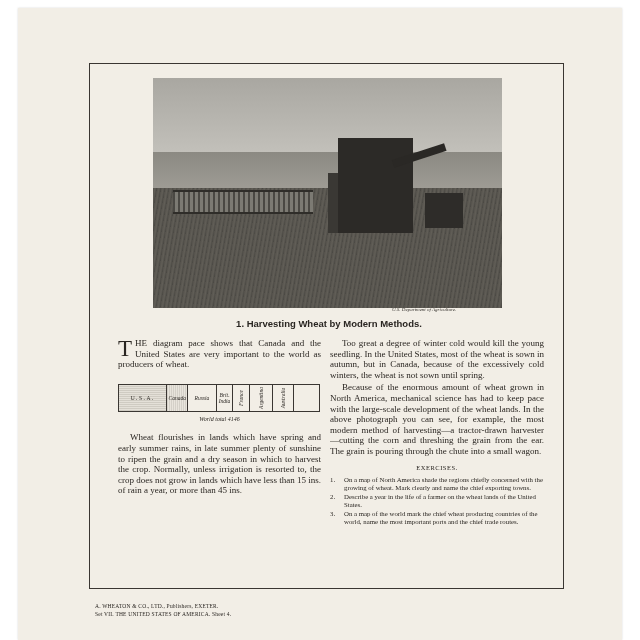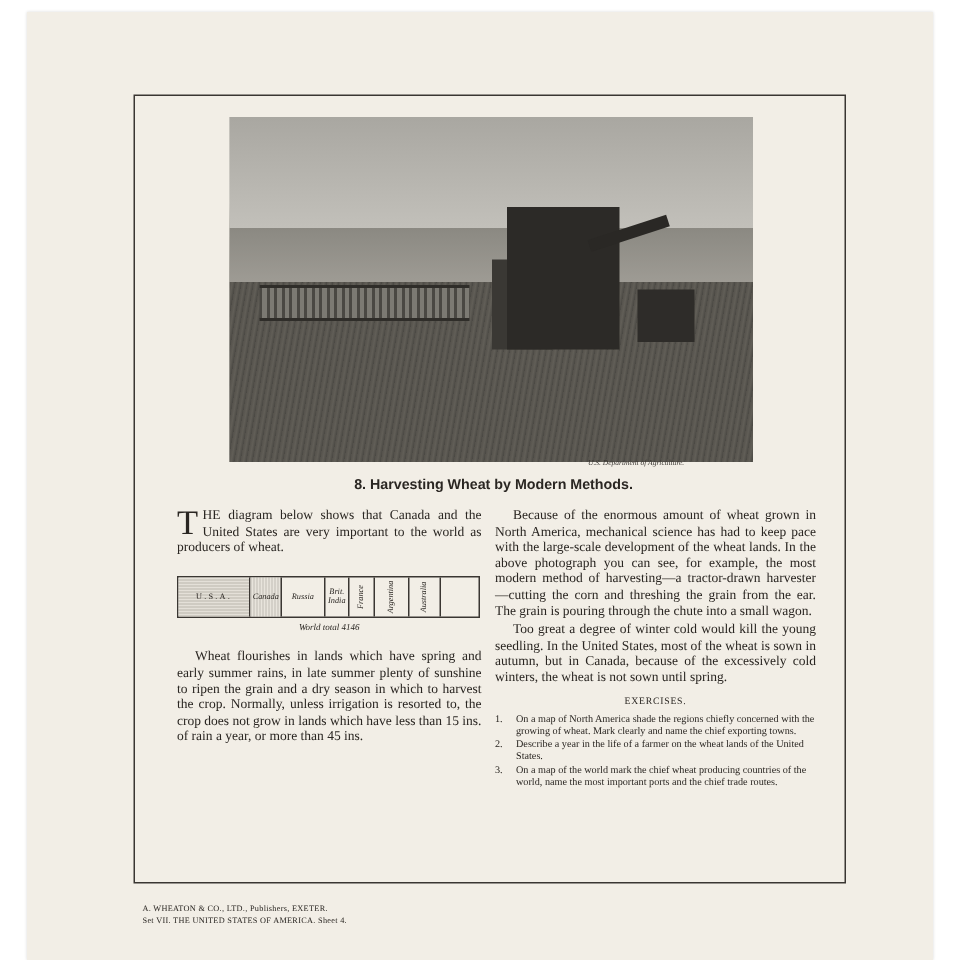--- a/index.html
+++ b/index.html
@@ -82,25 +82,25 @@
   <div class="horizon"></div>
   <div class="field"></div>
   <div class="header-bar"></div>
   <div class="machine2"></div>
   <div class="machine"></div>
   <div class="chute"></div>
   <div class="wagon"></div>
 </div>
 <div class="credit">U.S. Department of Agriculture.</div>
 
-<div class="title">8.  Harvesting Wheat by Modern Methods.</div>
+<div class="title">1.  Harvesting Wheat by Modern Methods.</div>
 
 <div class="col left">
   <p class="noindent">
-    <span class="dropcap">T</span><span>HE diagram below shows that Canada and the United States are very important to the world as producers of wheat.</span>
+    <span class="dropcap">T</span><span>HE diagram pace shows that Canada and the United States are very important to the world as producers of wheat.</span>
   </p>
   <div class="chart">
     <div class="cell usa" style="flex:58">U.S.A.</div>
     <div class="cell canada" style="flex:24">Canada</div>
     <div class="cell" style="flex:34">Russia</div>
     <div class="cell" style="flex:19">Brit. India</div>
     <div class="cell vert" style="flex:8">
         <span>France</span>
       </div>
     <div class="cell vert" style="flex:8">
@@ -109,22 +109,22 @@
     <div class="cell vert" style="flex:8">
         <span>Australia</span>
       </div>
     <div class="cell" style="flex:30"></div>
   </div>
   <div class="world">World total 4146</div>
   <p>Wheat flourishes in lands which have spring and early summer rains, in late summer plenty of sunshine to ripen the grain and a dry season in which to harvest the crop. Normally, unless irrigation is resorted to, the crop does not grow in lands which have less than 15 ins. of rain a year, or more than 45 ins.</p>
 </div>
 
 <div class="col right">
+  <p>Too great a degree of winter cold would kill the young seedling. In the United States, most of the wheat is sown in autumn, but in Canada, because of the excessively cold winters, the wheat is not sown until spring.</p>
   <p>Because of the enormous amount of wheat grown in North America, mechanical science has had to keep pace with the large-scale development of the wheat lands. In the above photograph you can see, for example, the most modern method of harvesting—a tractor-drawn harvester—cutting the corn and threshing the grain from the ear. The grain is pouring through the chute into a small wagon.</p>
-  <p>Too great a degree of winter cold would kill the young seedling. In the United States, most of the wheat is sown in autumn, but in Canada, because of the excessively cold winters, the wheat is not sown until spring.</p>
   <div class="exercises-title">EXERCISES.</div>
   <ol class="ex-list">
     <li>
       <span class="num">1.</span>
       <span class="txt">On a map of North America shade the regions chiefly concerned with the growing of wheat. Mark clearly and name the chief exporting towns.</span>
     </li>
     <li>
       <span class="num">2.</span>
       <span class="txt">Describe a year in the life of a farmer on the wheat lands of the United States.</span>
     </li>

